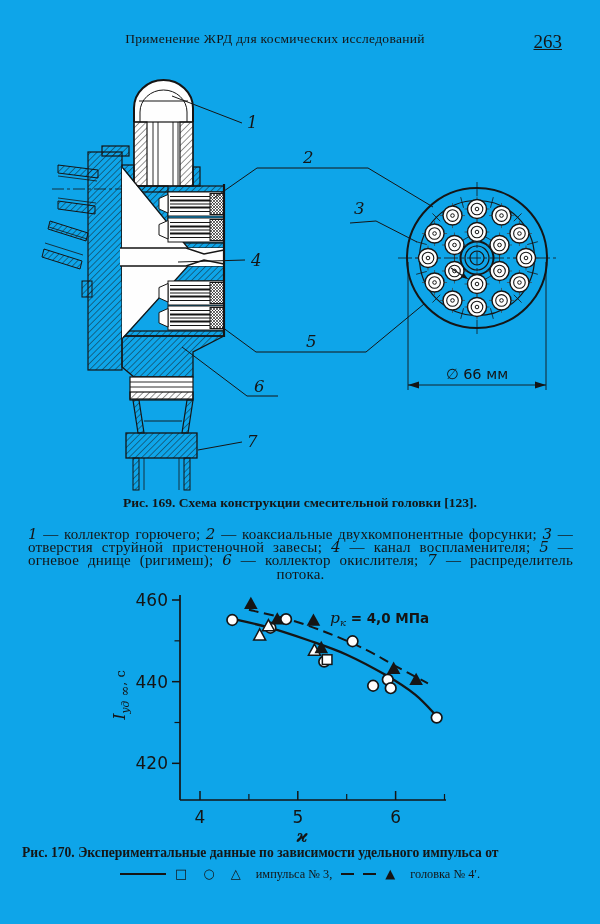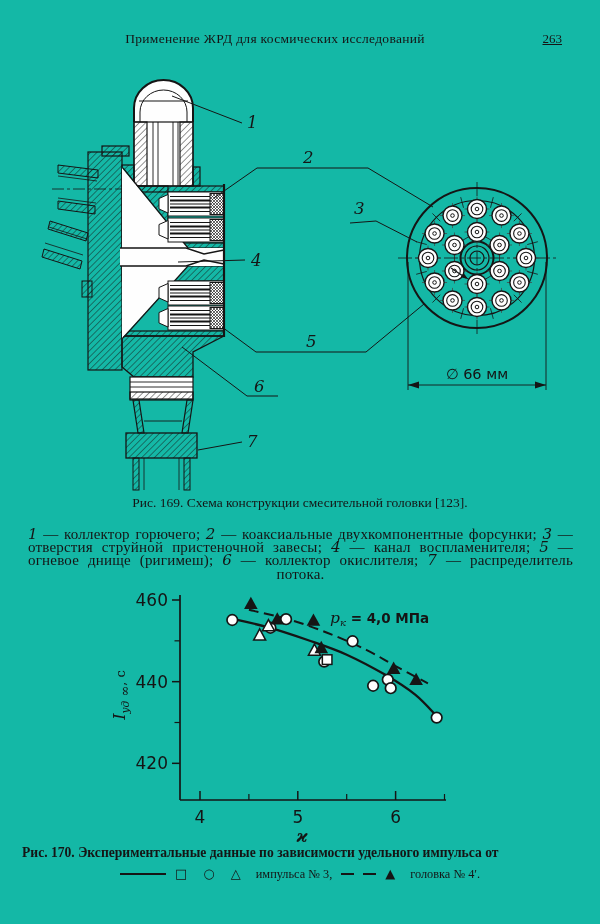--- a/index.html
+++ b/index.html
@@ -1,22 +1,22 @@
 <!DOCTYPE html>
 <html><head>
 <meta charset="utf-8">
 <style>
   html,body{margin:0;padding:0;background:#e8e8e8;}
-  .page{position:relative;width:600px;height:924px;background:#14b8a6;color:#151515;
+  .page{position:relative;width:600px;height:924px;background:#0ea5e9;color:#151515;
         font-family:"Liberation Serif",serif;overflow:hidden;}
   .running-head{position:absolute;top:31px;left:0;right:0;height:18px;font-size:13.5px;}
   .running-title{position:absolute;left:0;right:50px;text-align:center;letter-spacing:.3px;}
-  .page-num{position:absolute;right:38px;top:0;font-size:13px;text-decoration:underline;}
+  .page-num{position:absolute;right:38px;top:0;font-size:19px;text-decoration:underline;}
   .fig169{position:absolute;left:40px;top:75px;width:540px;height:420px;}
-  .cap169{position:absolute;top:495px;left:0;right:0;text-align:center;font-size:13.5px;}
+  .cap169{position:absolute;top:495px;left:0;right:0;text-align:center;font-size:13.5px;font-weight:bold;}
   .leg169{position:absolute;top:513px;left:28px;width:545px;font-size:15px;line-height:13.2px;
           text-align:justify;text-align-last:center;letter-spacing:.2px;word-spacing:1.5px;}
   .leg169 i{font-family:"DejaVu Serif",serif;font-style:italic;}
   .chart-wrap{position:absolute;left:95px;top:583px;width:380px;height:262px;}
   .cap170{position:absolute;top:845px;left:22px;width:556px;font-size:13.6px;font-weight:bold;
           line-height:16.5px;text-align:left;}
   .cap170 sub{font-size:10px;}
   .cap170 .pit{font-family:"DejaVu Serif",serif;font-weight:bold;font-style:italic;}
   .leg-row{display:flex;justify-content:center;align-items:center;gap:9px;
            font-size:12.3px;font-weight:normal;margin-top:4px;}

